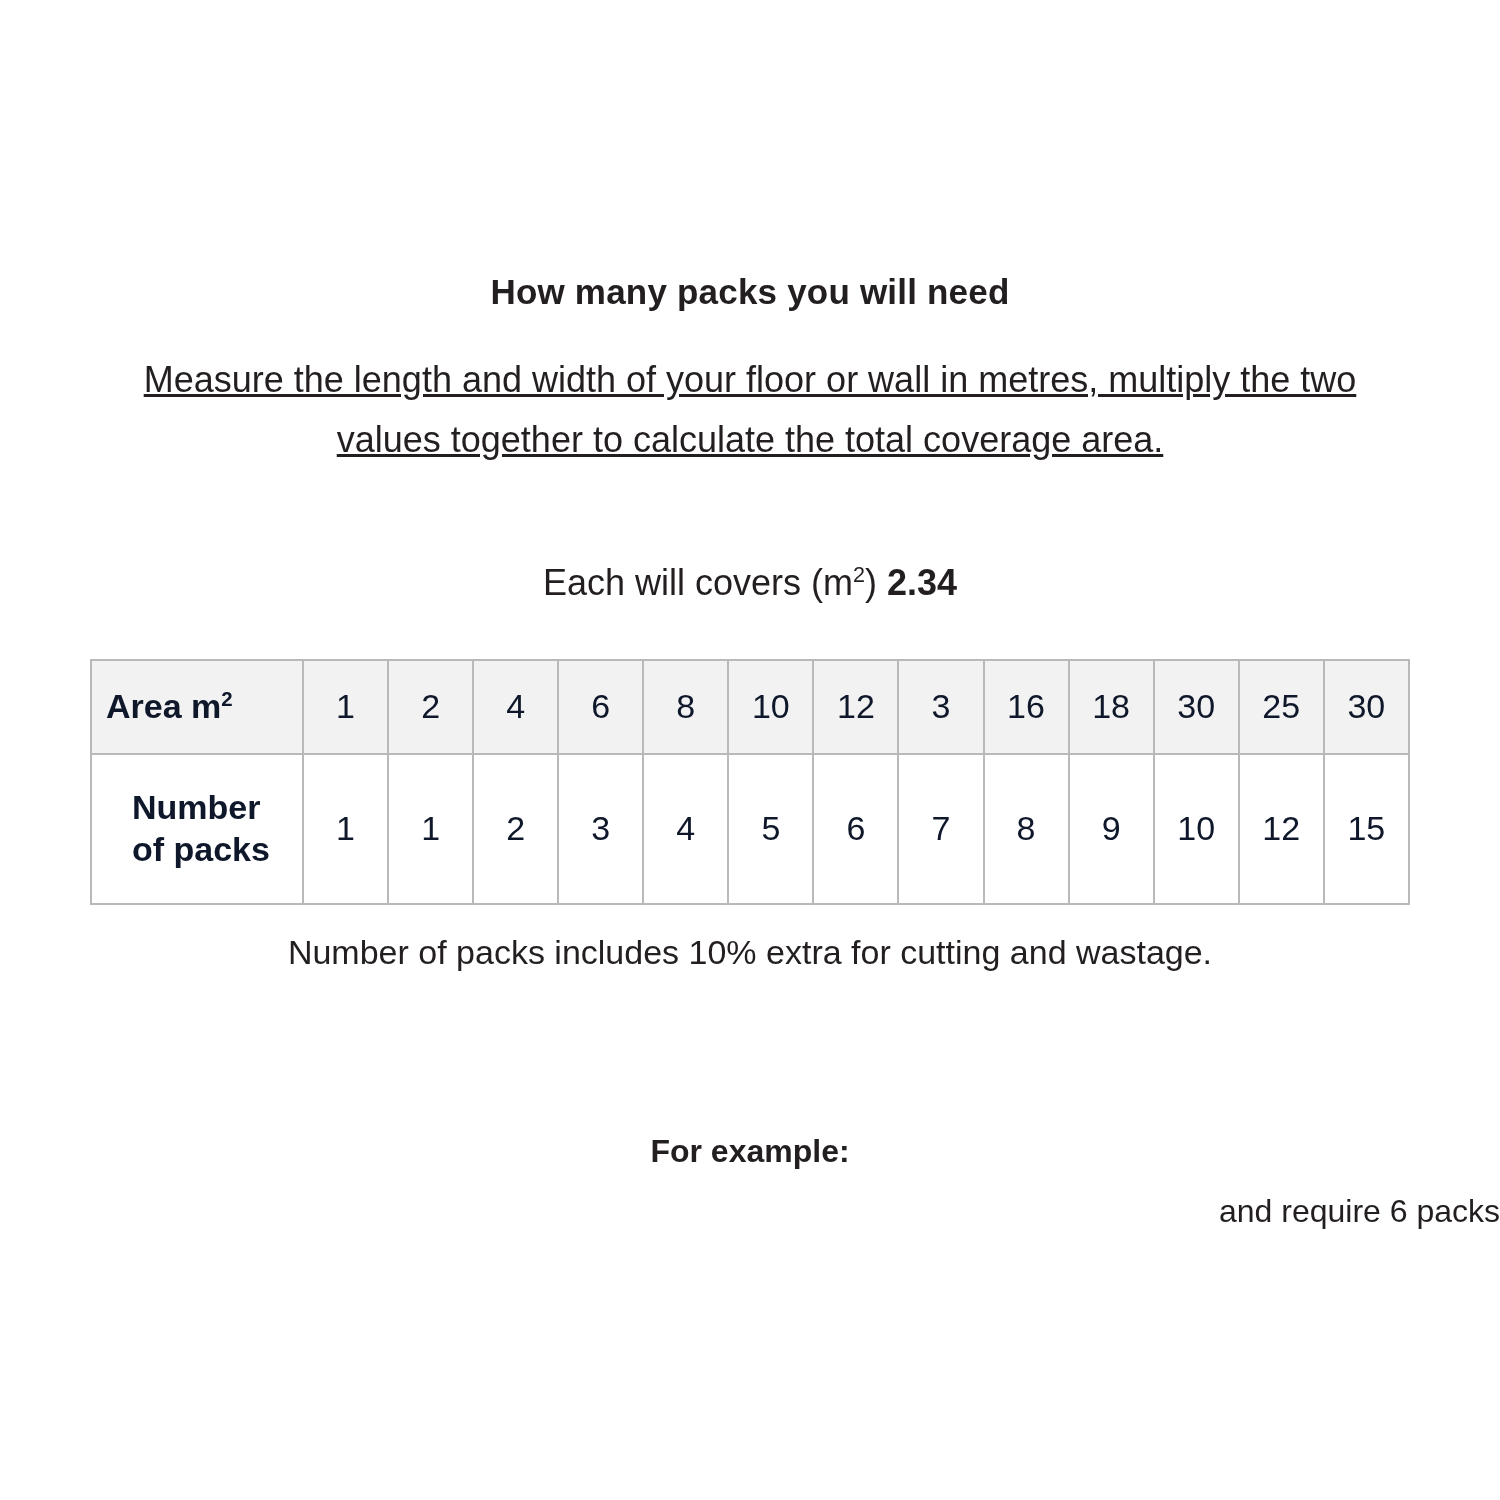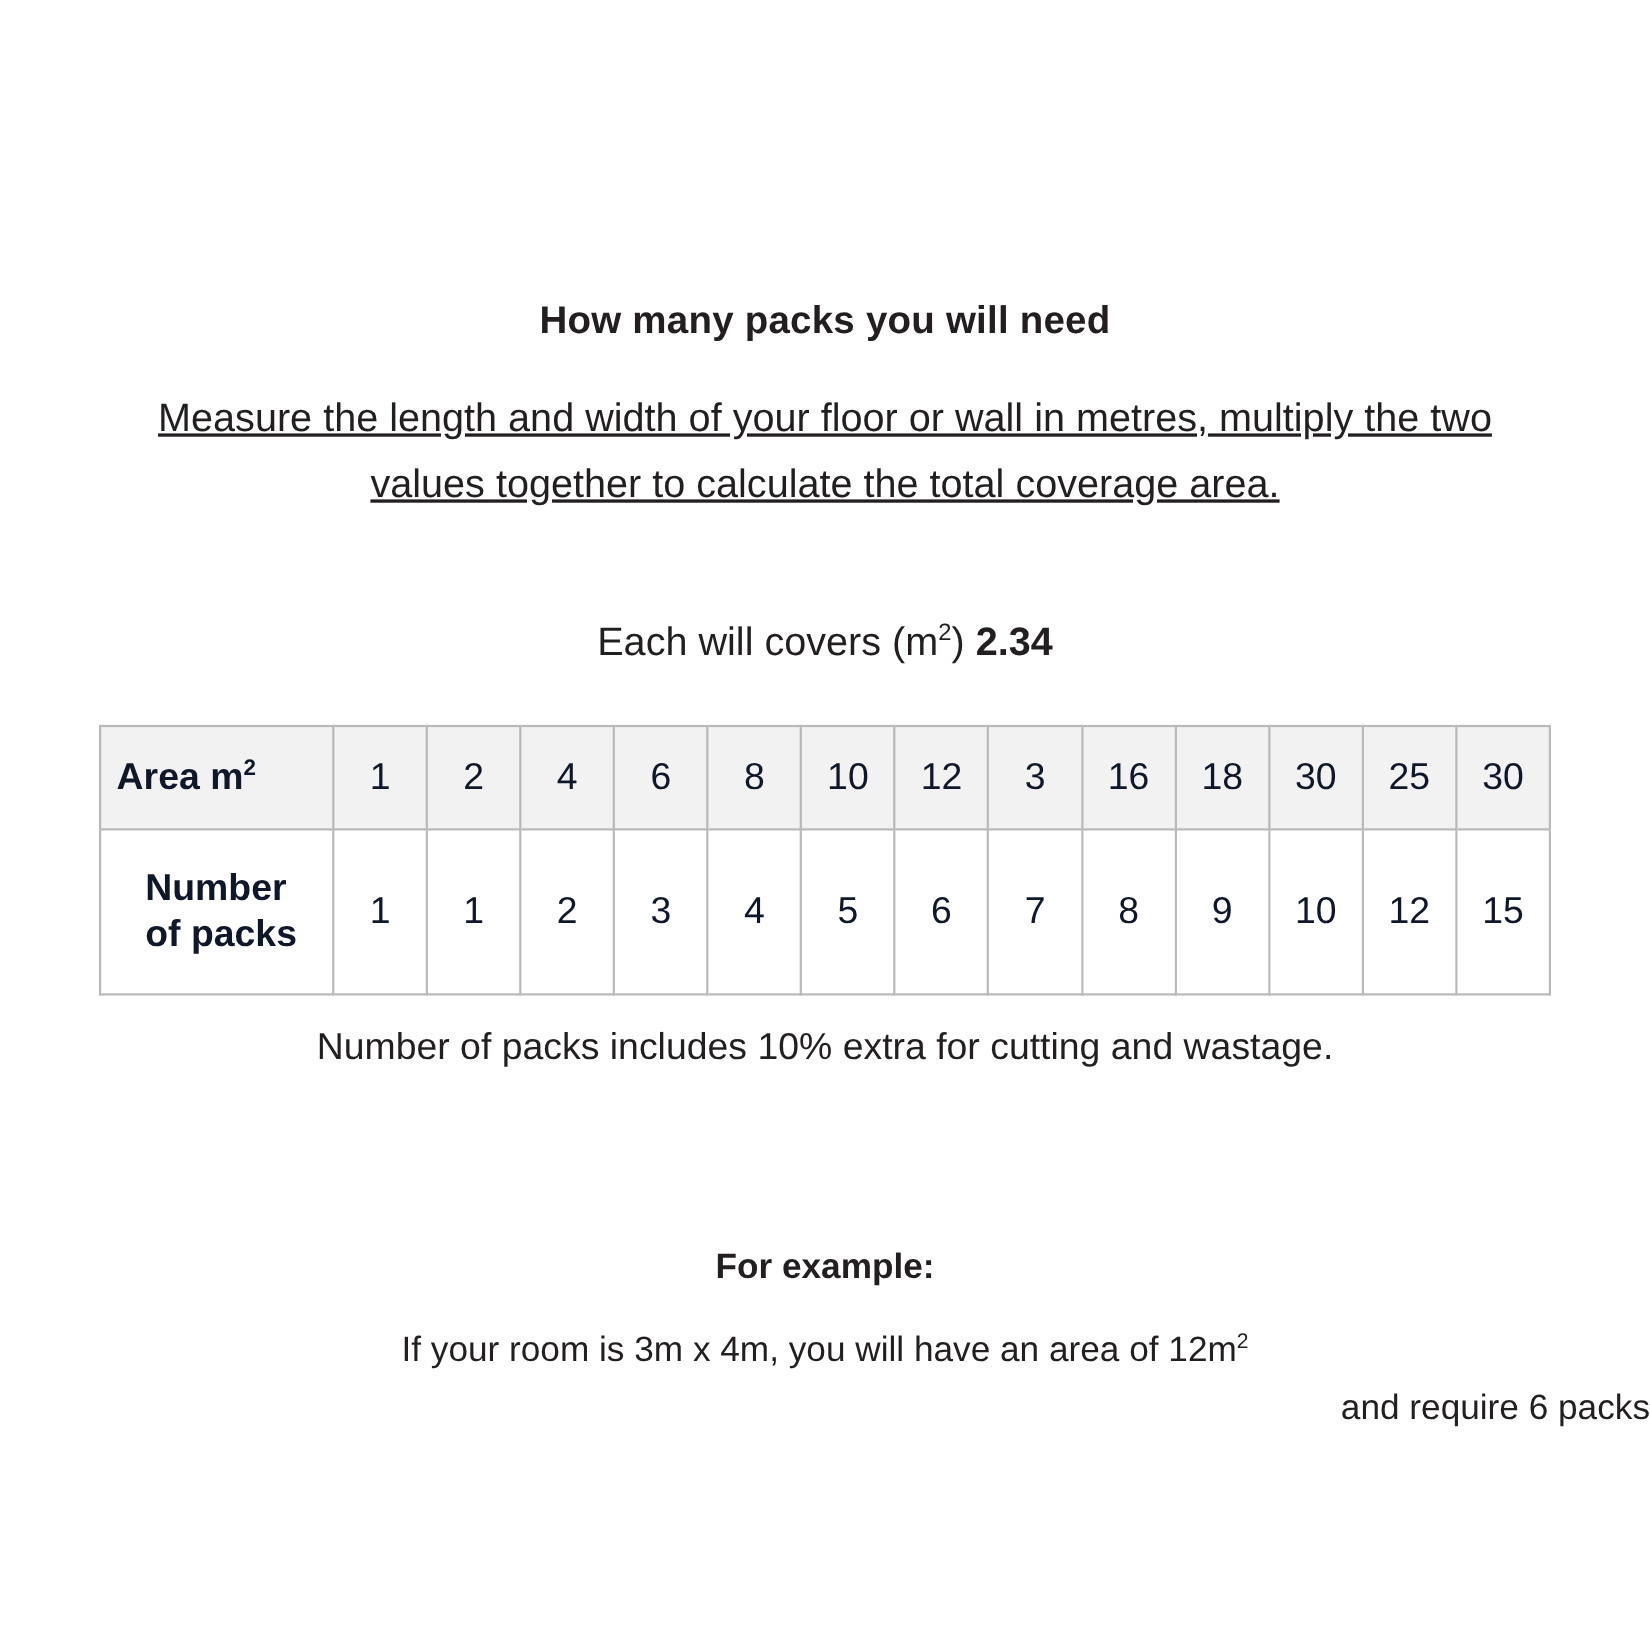--- a/index.html
+++ b/index.html
@@ -169,16 +169,15 @@
           <td>12</td>
           <td>15</td>
         </tr>
       </tbody>
     </table>
   </div>
 
   <p class="note">Number of packs includes 10% extra for cutting and wastage.</p>
 
   <p class="example-title">For example:</p>
-  <p class="example-line"><span>If your room is 3m x 4m, you will have an area of 12m</span><sup>2</sup></p>
   <p class="example-line2">and require 6 packs</p>
 
 </div>
 
 </body></html>

